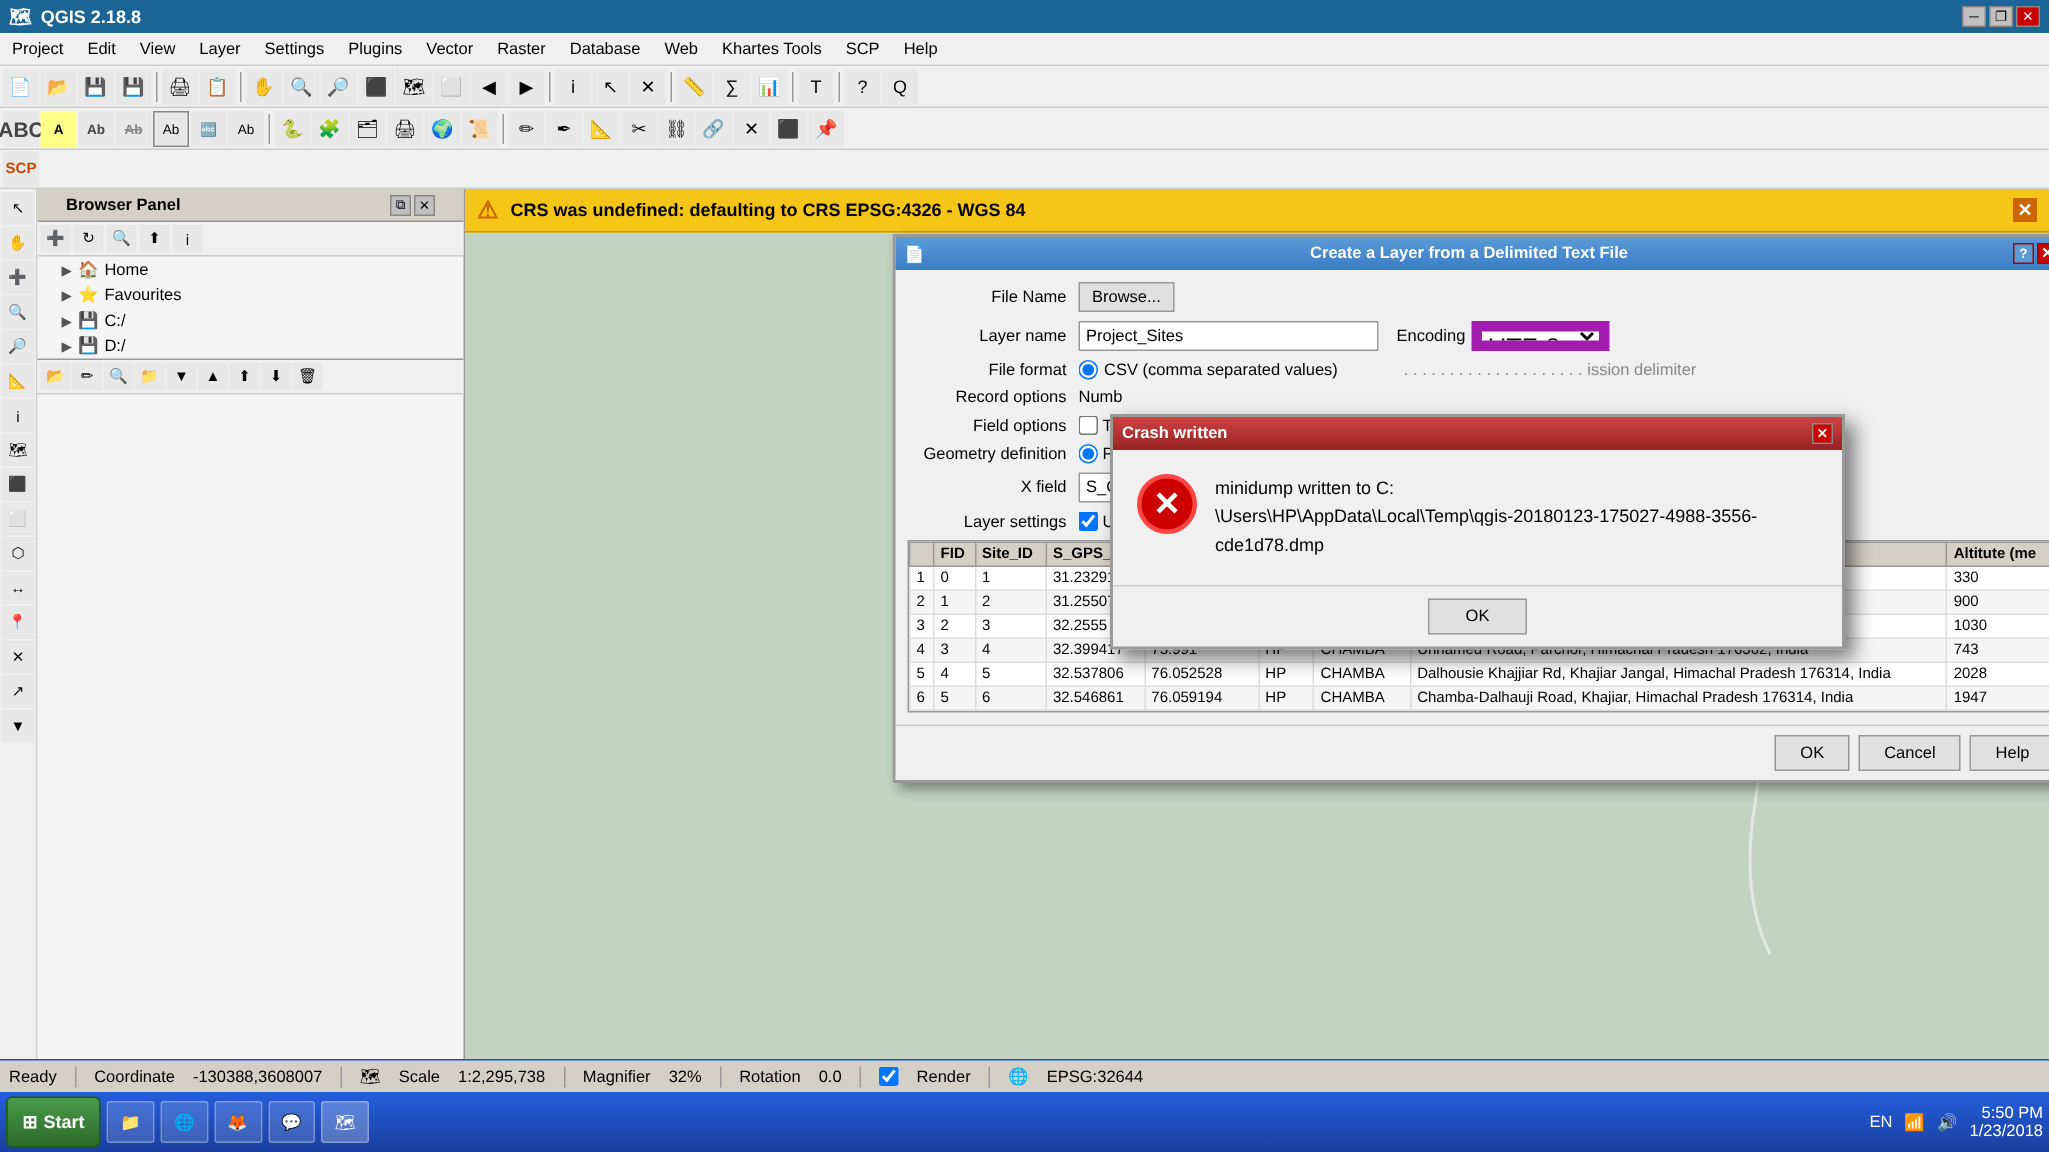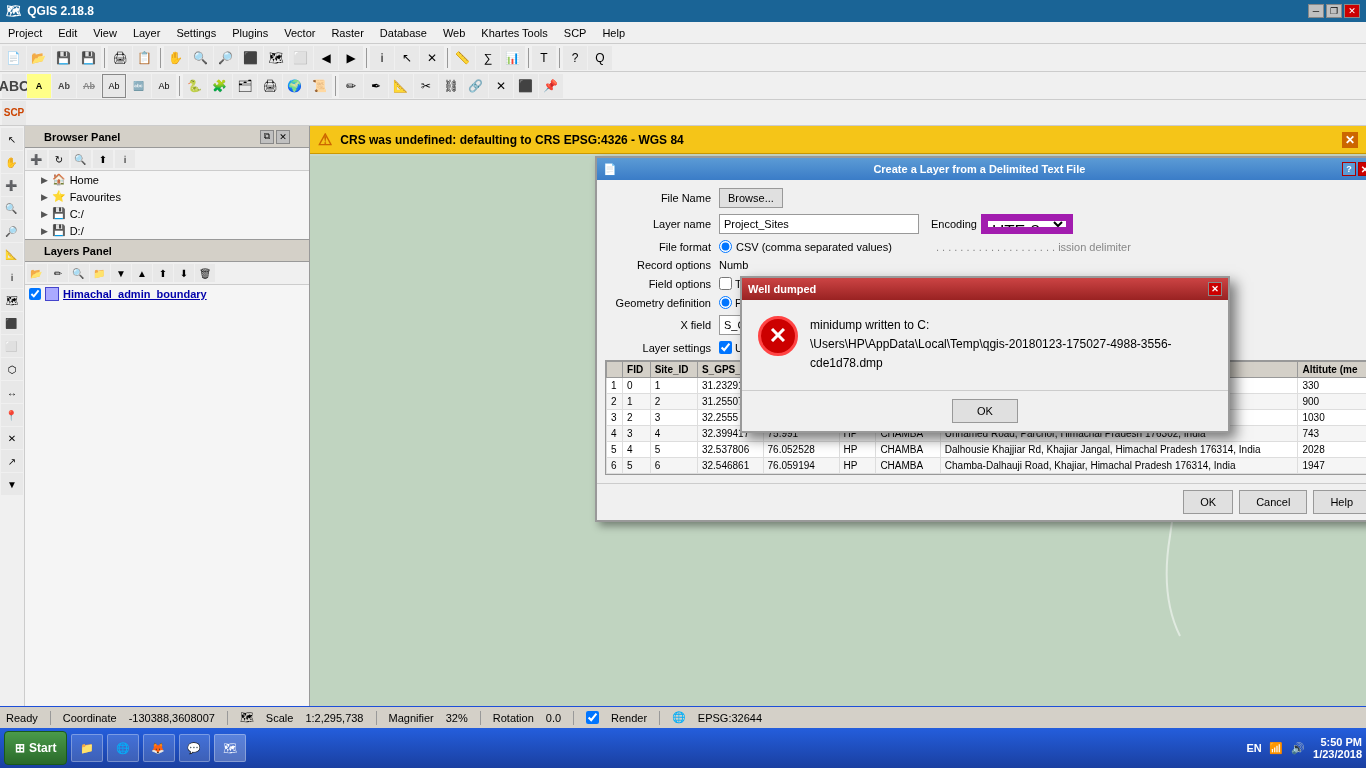--- a/index.html
+++ b/index.html
@@ -89,21 +89,21 @@
     .crash-ok-btn { height: 24px; padding: 0 24px; font-size: 11px; background: #e0e0e0; border: 1px solid #999; cursor: pointer; }
 
     
     .status-bar { background: #d4d0c8; height: 22px; border-top: 1px solid #1d4ed8; display: flex; align-items: center; padding: 0 6px; gap: 12px; font-size: 11px; }
     .status-sep { width: 1px; height: 14px; background: #999; }
 
     
     .taskbar { background: linear-gradient(to bottom, #245edc, #1a3fa0); height: 40px; display: flex; align-items: center; padding: 0 4px; gap: 4px; position: absolute; bottom: 0; left: 0; right: 0; }
     .start-btn { background: linear-gradient(to bottom, #4a9a4a, #2a6a2a); color: white; height: 34px; padding: 0 10px; border: 1px solid #1a5a1a; border-radius: 4px; cursor: pointer; display: flex; align-items: center; gap: 4px; font-size: 12px; font-weight: bold; }
     .taskbar-btn { background: rgba(255,255,255,0.15); color: white; height: 28px; padding: 0 8px; border: 1px solid rgba(255,255,255,0.3); border-radius: 2px; cursor: pointer; display: flex; align-items: center; gap: 4px; font-size: 11px; }
-    .taskbar-right { margin-left: auto; display: flex; align-items: center; gap: 8px; color: white; font-size: 11px; font-weight: bold; }
+    .taskbar-right { margin-left: auto; display: flex; align-items: center; gap: 8px; color: white; font-size: 11px; }
     .taskbar-time { text-align: right; font-size: 11px; color: white; }
 
     
     .toolbar-row { background: #f0f0f0; height: 28px; border-bottom: 1px solid #ccc; display: flex; align-items: center; padding: 0 2px; gap: 1px; flex-wrap: wrap; }
     .radio-option { display: flex; align-items: center; gap: 3px; font-size: 11px; }
     .checkbox-item { display: flex; align-items: center; gap: 3px; font-size: 11px; }
     .xy-label { font-size: 11px; width: 45px; text-align: right; }
     .xy-select { height: 20px; border: 1px solid #999; background: white; font-size: 11px; min-width: 140px; }
   </style>
 </head>
@@ -254,38 +254,30 @@
         <span>C:/</span>
       </div>
       <div class="tree-item">
         <span class="tree-arrow">▶</span>
         <span>💾</span>
         <span>D:/</span>
       </div>
     </div>
 
     <div class="layers-panel">
-      <div class="panel-header">
-        <span class="panel-title">Layers Panel</span>
-      </div>
       <div class="layers-toolbar">
         <div class="panel-tool-btn">📂</div>
         <div class="panel-tool-btn">✏</div>
         <div class="panel-tool-btn">🔍</div>
         <div class="panel-tool-btn">📁</div>
         <div class="panel-tool-btn">▼</div>
         <div class="panel-tool-btn">▲</div>
         <div class="panel-tool-btn">⬆</div>
         <div class="panel-tool-btn">⬇</div>
         <div class="panel-tool-btn">🗑</div>
-      </div>
-      <div class="layer-item">
-        <input type="checkbox" class="layer-checkbox" checked="" style="">
-        <div class="layer-icon" style="width:14px;height:14px;background:#aaaaff;border:1px solid #4444cc;"></div>
-        <span class="layer-name">Himachal_admin_boundary</span>
       </div>
     </div>
   </div>
 
   <div class="map-area" style="position:relative; flex:1; background:#c8d8c8; overflow:hidden;">
 
     <div class="crs-warning">
       <span style="font-size:16px;color:#cc6600;">⚠</span>
       <span>
         <strong>CRS was undefined:</strong>
@@ -479,21 +471,21 @@
       </div>
       <div class="dialog-footer">
         <button class="dialog-btn dialog-btn-ok">OK</button>
         <button class="dialog-btn">Cancel</button>
         <button class="dialog-btn">Help</button>
       </div>
     </div>
 
     <div class="crash-dialog">
       <div class="crash-dialog-title">
-        <span>Well dumped</span>
+        <span>Crash written</span>
         <div class="panel-btn" style="background:#cc0000;color:white;">✕</div>
       </div>
       <div class="crash-dialog-body">
         <div class="crash-icon">✕</div>
         <div class="crash-text">
           <div>minidump written to C:</div>
           <div>\Users\HP\AppData\Local\Temp\qgis-20180123-175027-4988-3556-cde1d78.dmp</div>
         </div>
       </div>
       <div class="crash-footer">

